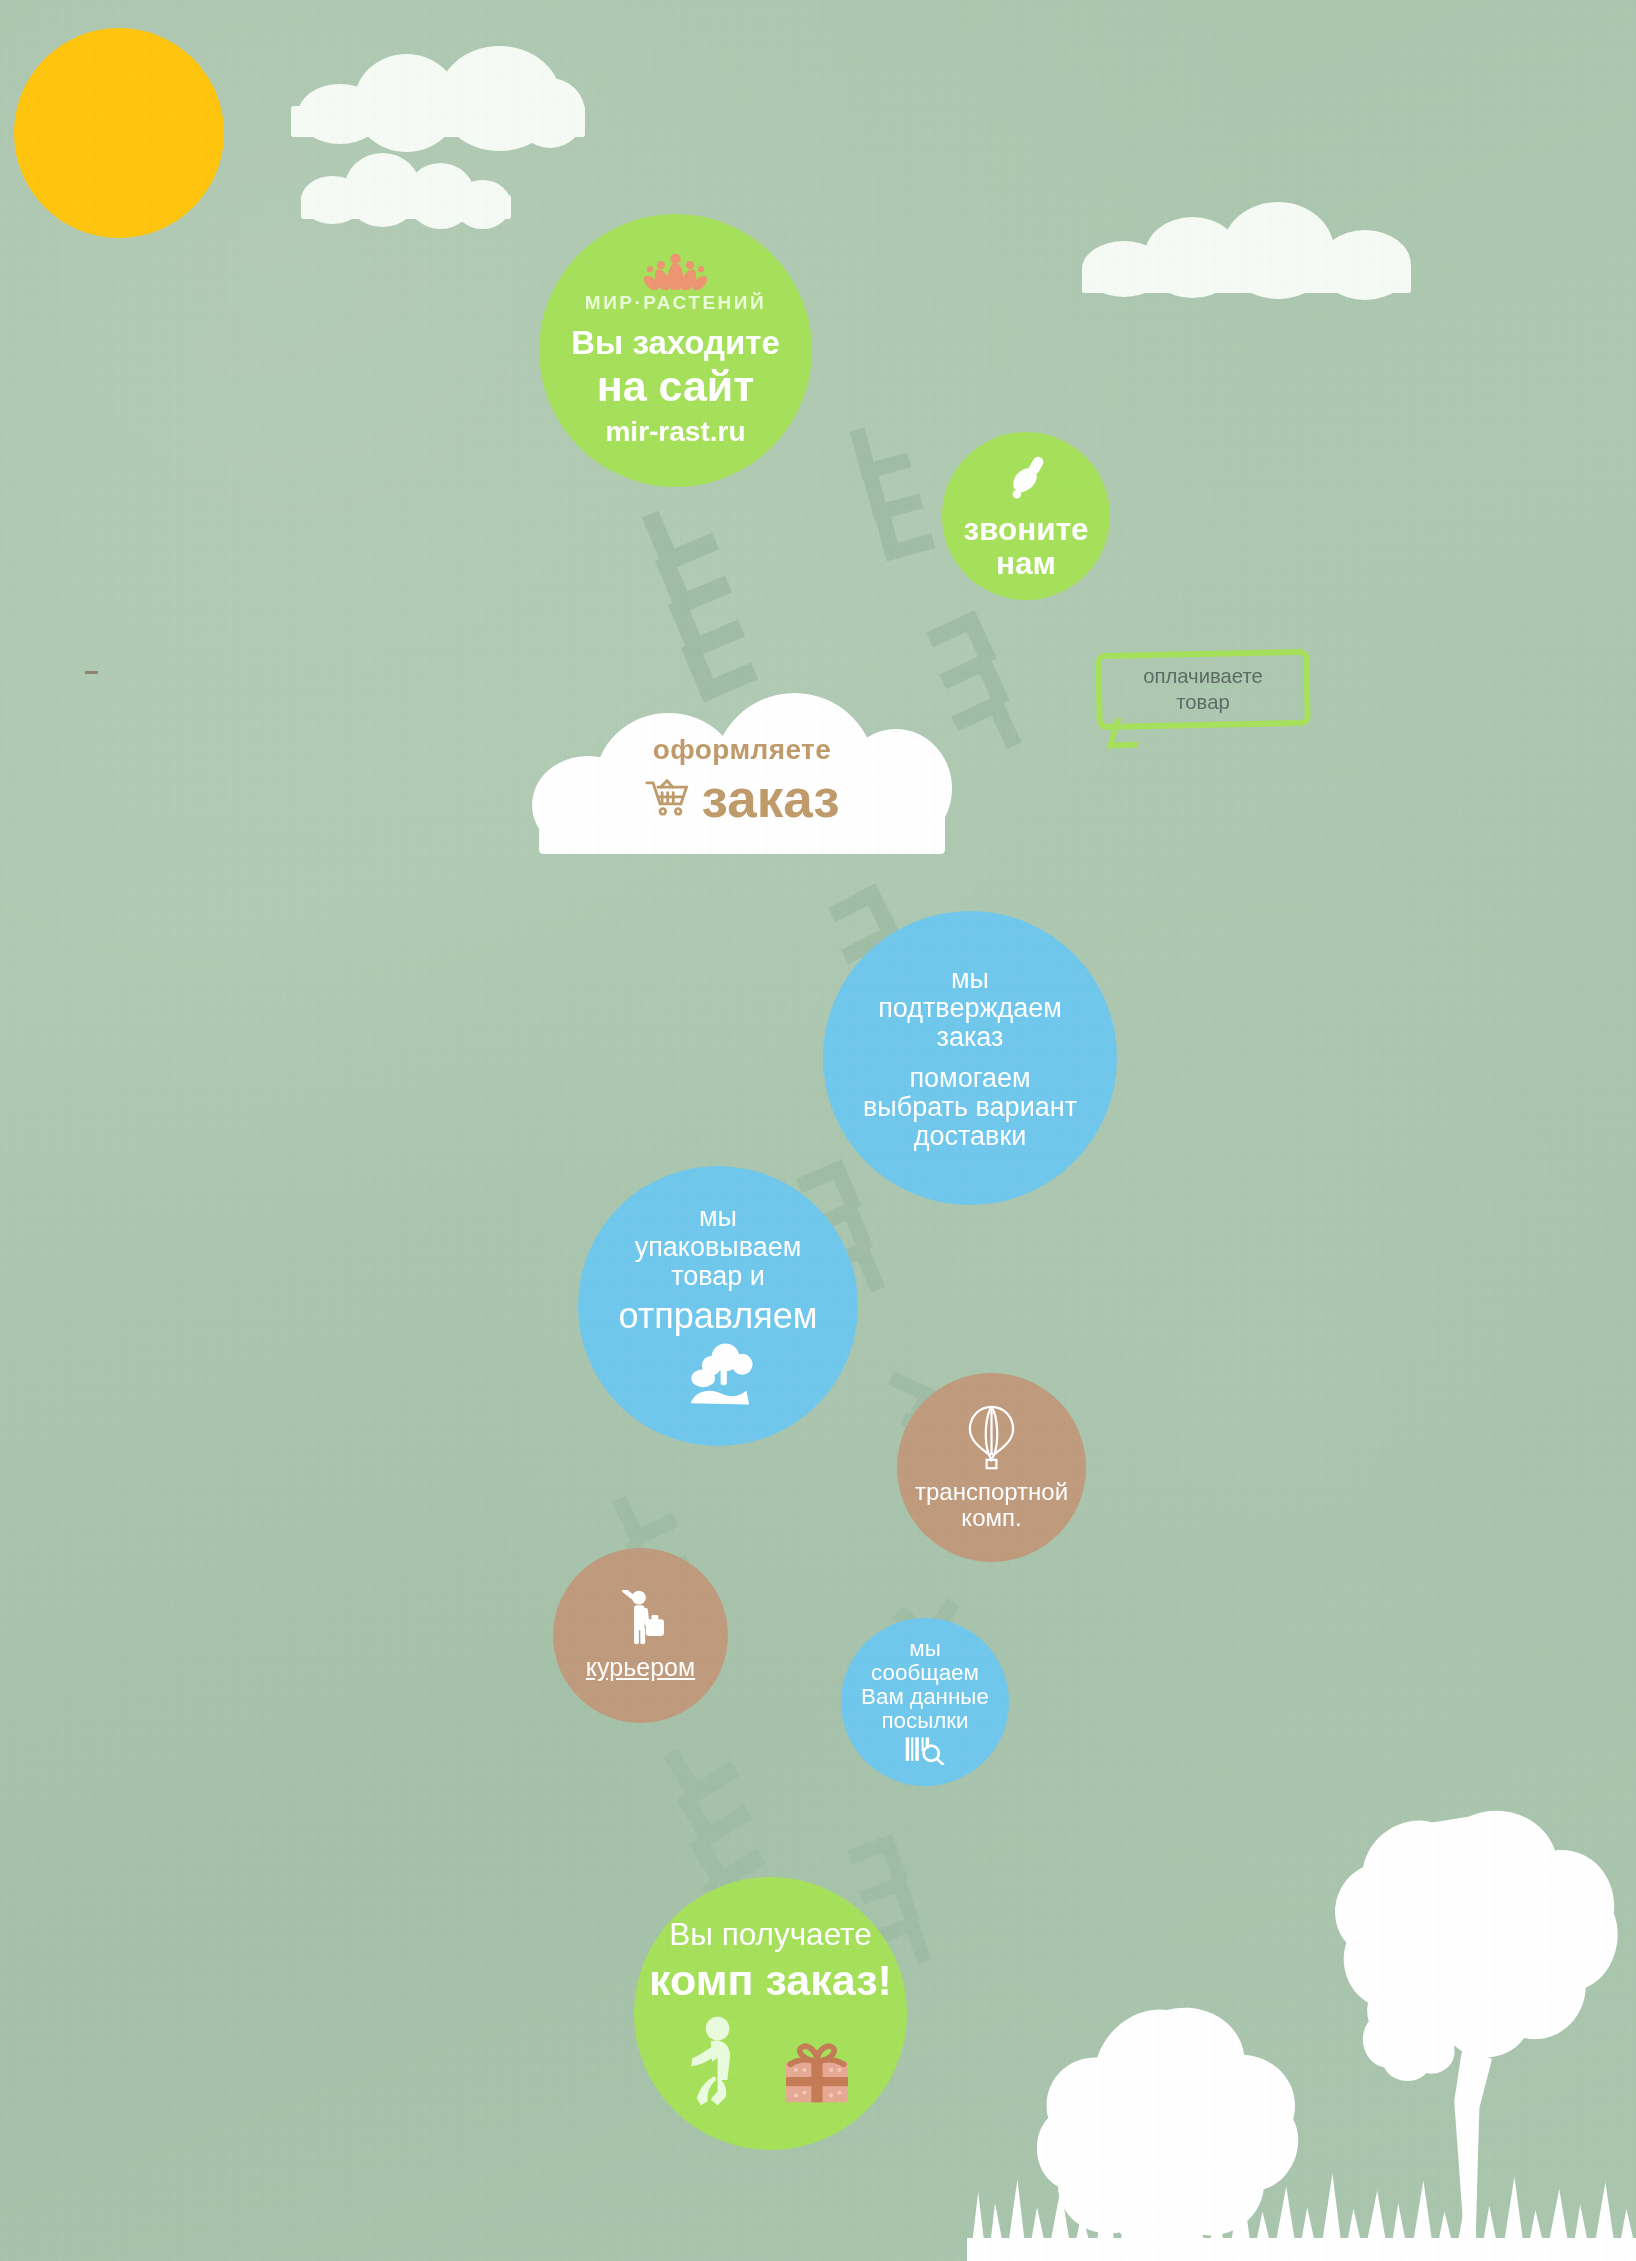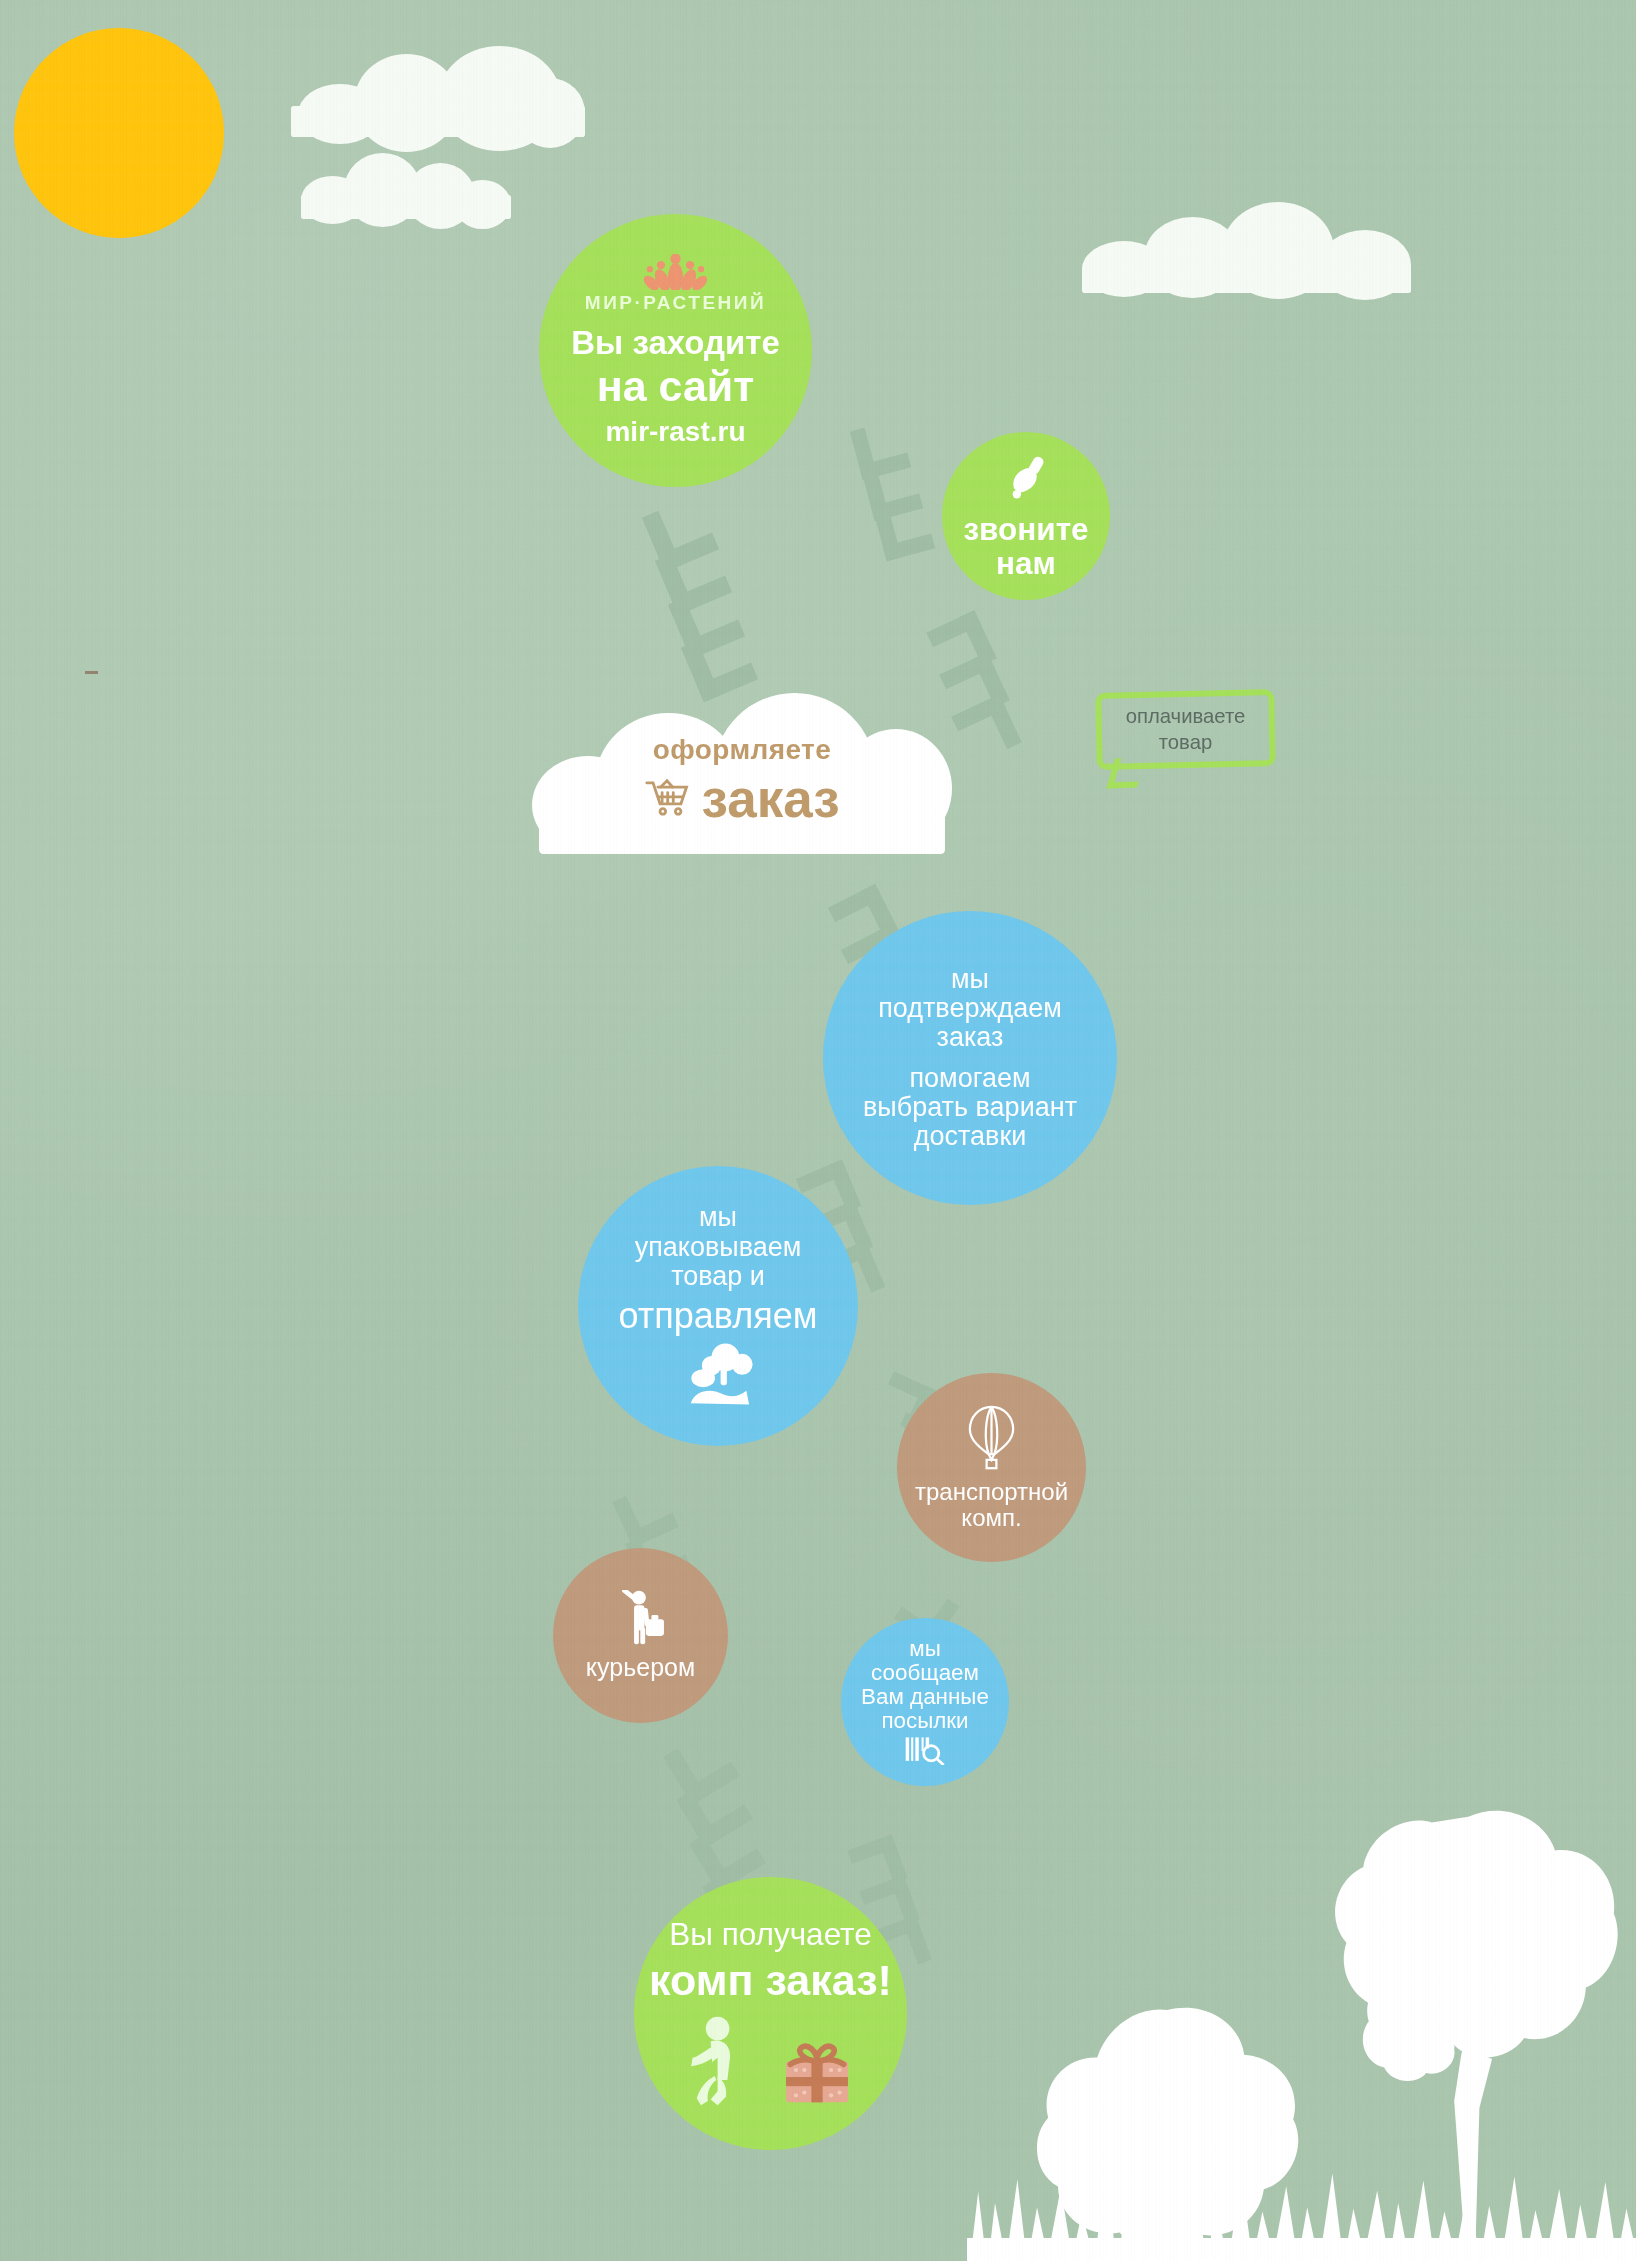--- a/index.html
+++ b/index.html
@@ -55,21 +55,21 @@
   
   #order-cloud{position:absolute;left:539px;top:686px;width:406px;height:168px;}
   #order-cloud .ob{position:absolute;background:#ffffff;}
   #order-text{position:absolute;left:539px;top:715px;width:406px;height:133px;
     display:flex;flex-direction:column;align-items:center;justify-content:center;}
   .order-small{color:#BF9A6A;font-size:28px;font-weight:bold;letter-spacing:0.4px;}
   .order-row{display:flex;align-items:center;gap:11.2px;margin-top:1.4px;}
   .order-big{color:#BF9A6A;font-size:53px;font-weight:bold;}
 
   
-  #pay-bubble{position:absolute;left:1096px;top:691px;width:179px;height:77px;}
+  #pay-bubble{position:absolute;left:1096px;top:651px;width:214px;height:77px;}
   #pay-bubble .bb{position:absolute;inset:0;border:6.3px solid #A5E05A;border-radius:9.8px;
     transform:rotate(-1.2deg);}
   #pay-bubble .tail{position:absolute;left:15.4px;top:67px;width:24px;height:24px;
     border-left:6.3px solid #A5E05A;border-bottom:6.3px solid #A5E05A;
     transform:skewX(-18deg) rotate(-2deg);}
   #pay-bubble .txt{position:absolute;inset:0;display:flex;flex-direction:column;
     align-items:center;justify-content:center;color:#5c6b63;font-size:20.3px;line-height:1.25;}
 
   
   .veg{position:absolute;}
@@ -312,21 +312,21 @@
           <rect x="27" y="22" width="15" height="36" rx="4"></rect>
           <rect x="27" y="54" width="7" height="24" rx="3"></rect>
           <rect x="36" y="54" width="7" height="24" rx="3"></rect>
           <rect x="8" y="2" width="22" height="7" rx="3.5" transform="rotate(38 19 6)"></rect>
           <rect x="41" y="26" width="7" height="26" rx="3" transform="rotate(-6 44 39)"></rect>
           <rect x="44" y="42" width="26" height="24" rx="4"></rect>
           <rect x="52" y="36" width="10" height="7" rx="2"></rect>
         </g>
       </svg>
     </span>
-    <div style="font-size:25px;">курьером</div>
+    <div style="font-size:25px;text-decoration:underline;">курьером</div>
   </div>
 
   <div class="circ blue" style="left:841px;top:1618px;width:168px;height:168px;">
     <div style="font-size:22.4px;">мы</div>
     <div style="font-size:22.4px;">сообщаем</div>
     <div style="font-size:22.4px;">Вам данные</div>
     <div style="font-size:22.4px;">посылки</div>
     <span style="display:block;margin-top:2.8px;">
       <svg width="42" height="29" viewBox="0 0 60 42">
         <g fill="#ffffff">

